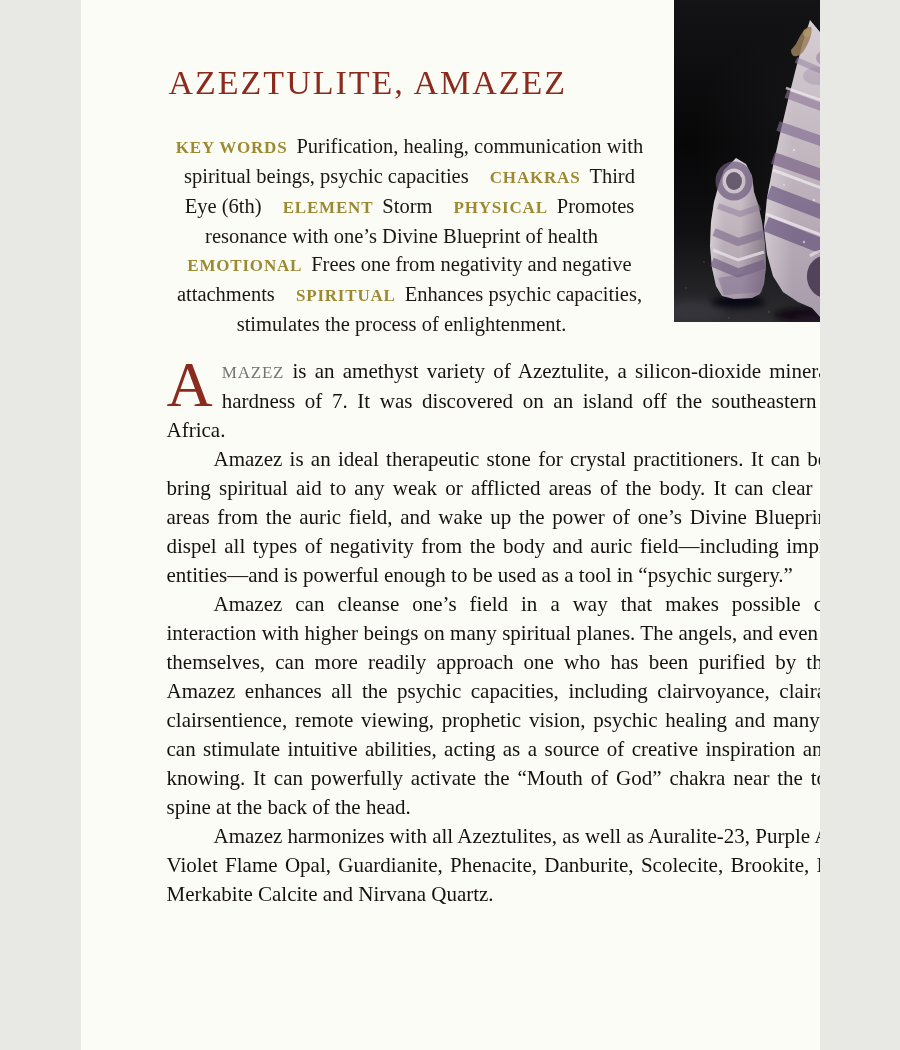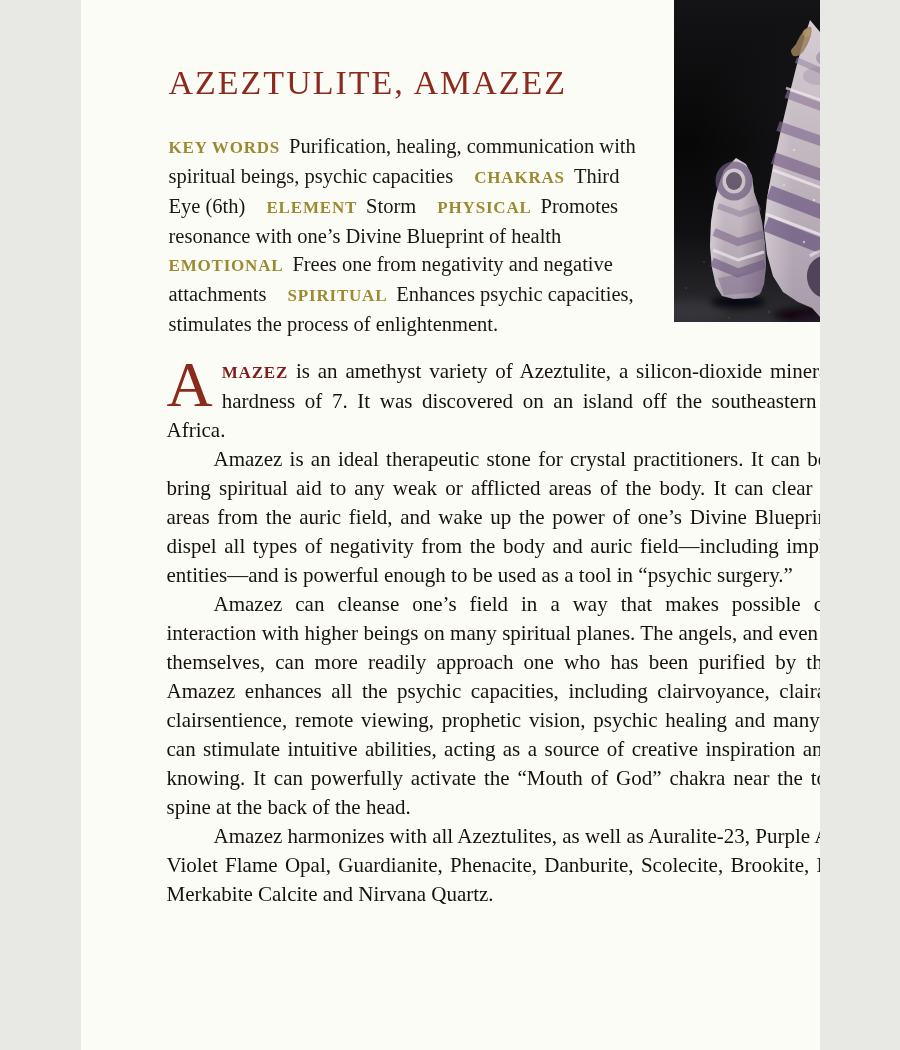--- a/index.html
+++ b/index.html
@@ -33,21 +33,21 @@
     font-family: "Liberation Serif", serif;
   }
   .keywords {
     position: absolute;
     left: 88px;
     top: 132px;
     width: 482px;
     font-size: 20.5px;
     line-height: 28px;
     color: #1b1713;
-    text-align: left;
+    text-align: center;
   }
   .kw-seg { margin-right: 2px; }
   .kw-label {
     font-weight: 700;
     font-size: 17px;
     letter-spacing: 0.8px;
     color: #9c8a32;
     margin-right: 9px;
   }
   .kw-text { margin-right: 14px; }
@@ -65,22 +65,22 @@
   .dropcap {
     float: left;
     font-size: 64px;
     line-height: 52px;
     height: 56px;
     padding-top: 2px;
     margin-right: 9px;
     color: #8b2b1e;
   }
   .lead-sc {
-    color: #7f1d1d;
-    font-weight: 700;
+    color: #737373;
+    font-weight: 400;
     font-size: 17px;
     letter-spacing: 0.8px;
   }
   .page-number {
     position: absolute;
     top: 976px;
     left: 0;
     width: 900px;
     text-align: center;
     font-size: 20px;

